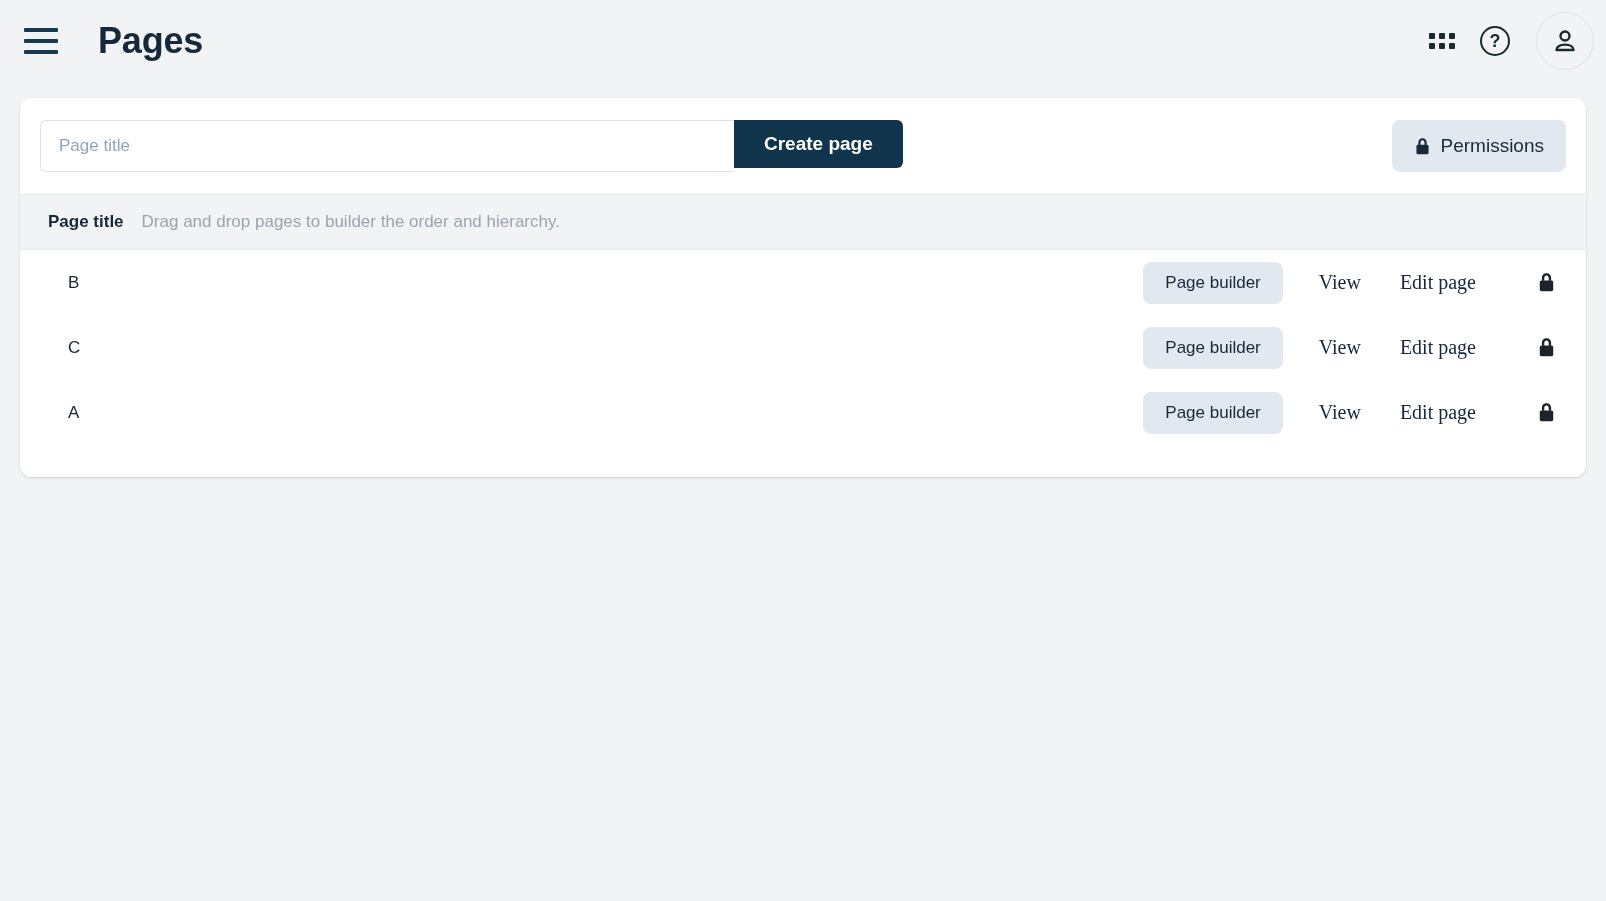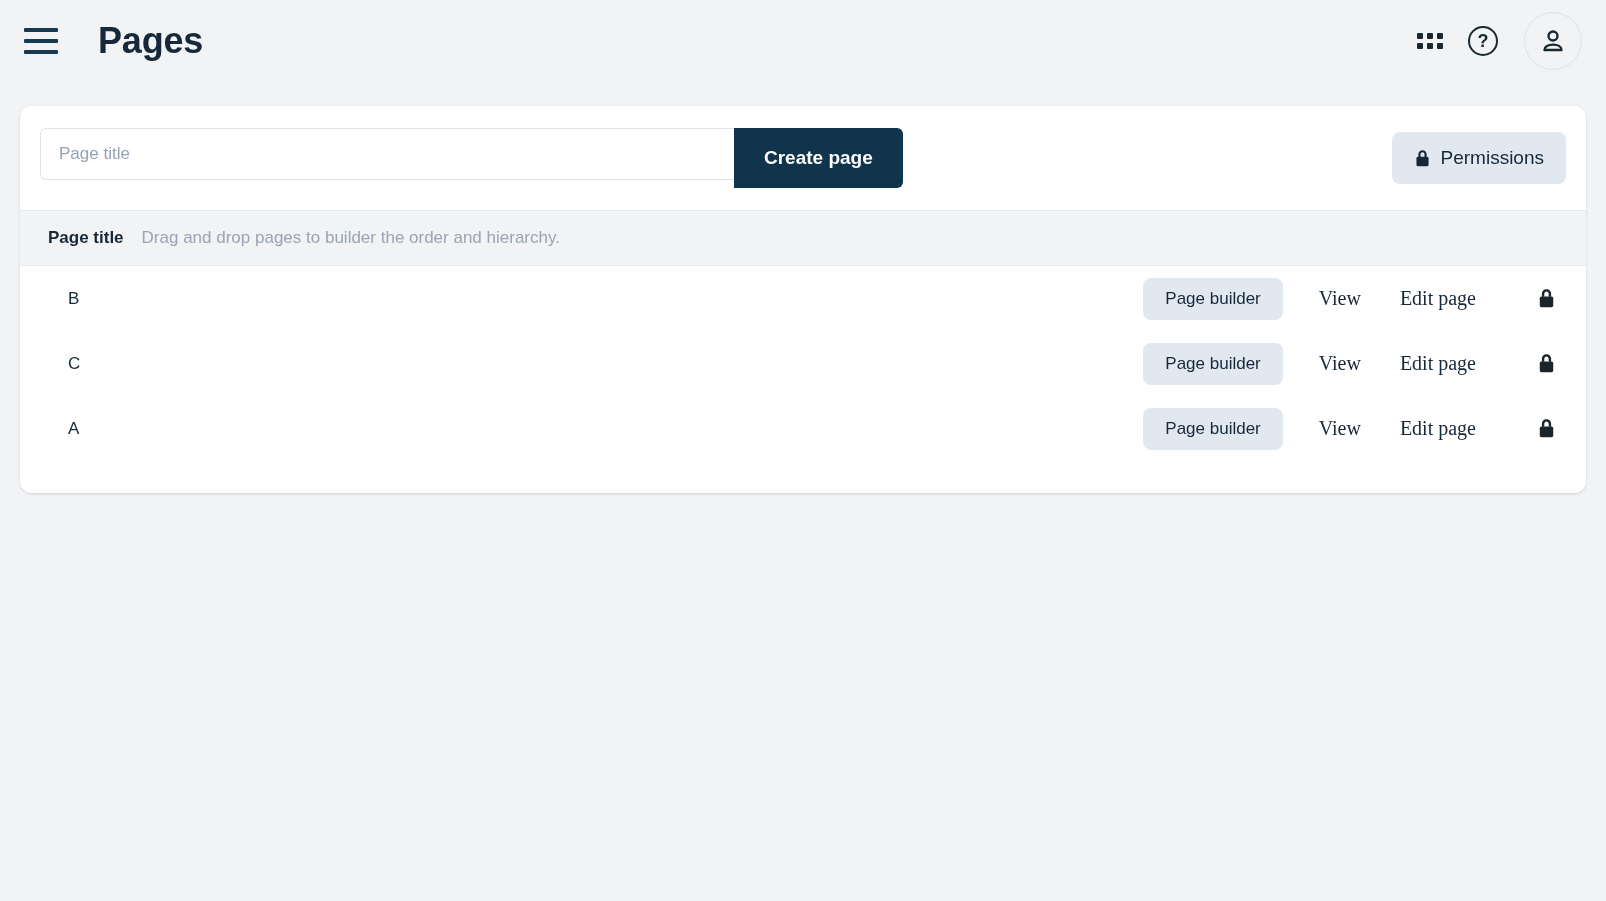--- a/index.html
+++ b/index.html
@@ -11,21 +11,21 @@
     background: #f1f3f5;
     font-family: "Liberation Sans", sans-serif;
     -webkit-font-smoothing: antialiased;
   }
 
   
   .topbar {
     height: 82px;
     display: flex;
     align-items: center;
-    padding: 0 24px 0 24px;
+    padding: 0 12px 0 24px;
     background: #f1f3f5;
   }
   .hamburger {
     width: 34px;
     height: 26px;
     display: flex;
     flex-direction: column;
     justify-content: space-between;
     cursor: pointer;
     flex: none;
@@ -86,21 +86,21 @@
     border: 1px solid #dfe3e6;
     background: #f1f3f5;
     display: flex;
     align-items: center;
     justify-content: center;
     cursor: pointer;
   }
 
   
   .card {
-    margin: 24px 20px 0 20px;
+    margin: 16px 20px 0 20px;
     background: #ffffff;
     border-radius: 12px;
     box-shadow: 0 1px 3px rgba(16,24,40,0.10), 0 1px 2px rgba(16,24,40,0.06);
     overflow: hidden;
   }
   .card-toolbar {
     display: flex;
     align-items: center;
     padding: 22px 20px;
   }
@@ -117,21 +117,21 @@
     border-radius: 6px 0 0 6px;
     padding: 0 18px;
     font-size: 17px;
     color: #334155;
     font-family: "Liberation Sans", sans-serif;
     outline: none;
     background: #fff;
   }
   .title-input::placeholder { color: #94a3b8; }
   .create-btn {
-    height: 60px;
+    height: 48px;
     padding: 0 30px;
     background: #10344b;
     color: #ffffff;
     font-size: 19px;
     font-weight: bold;
     border: none;
     border-radius: 0 6px 6px 0;
     cursor: pointer;
     font-family: "Liberation Sans", sans-serif;
     white-space: nowrap;

